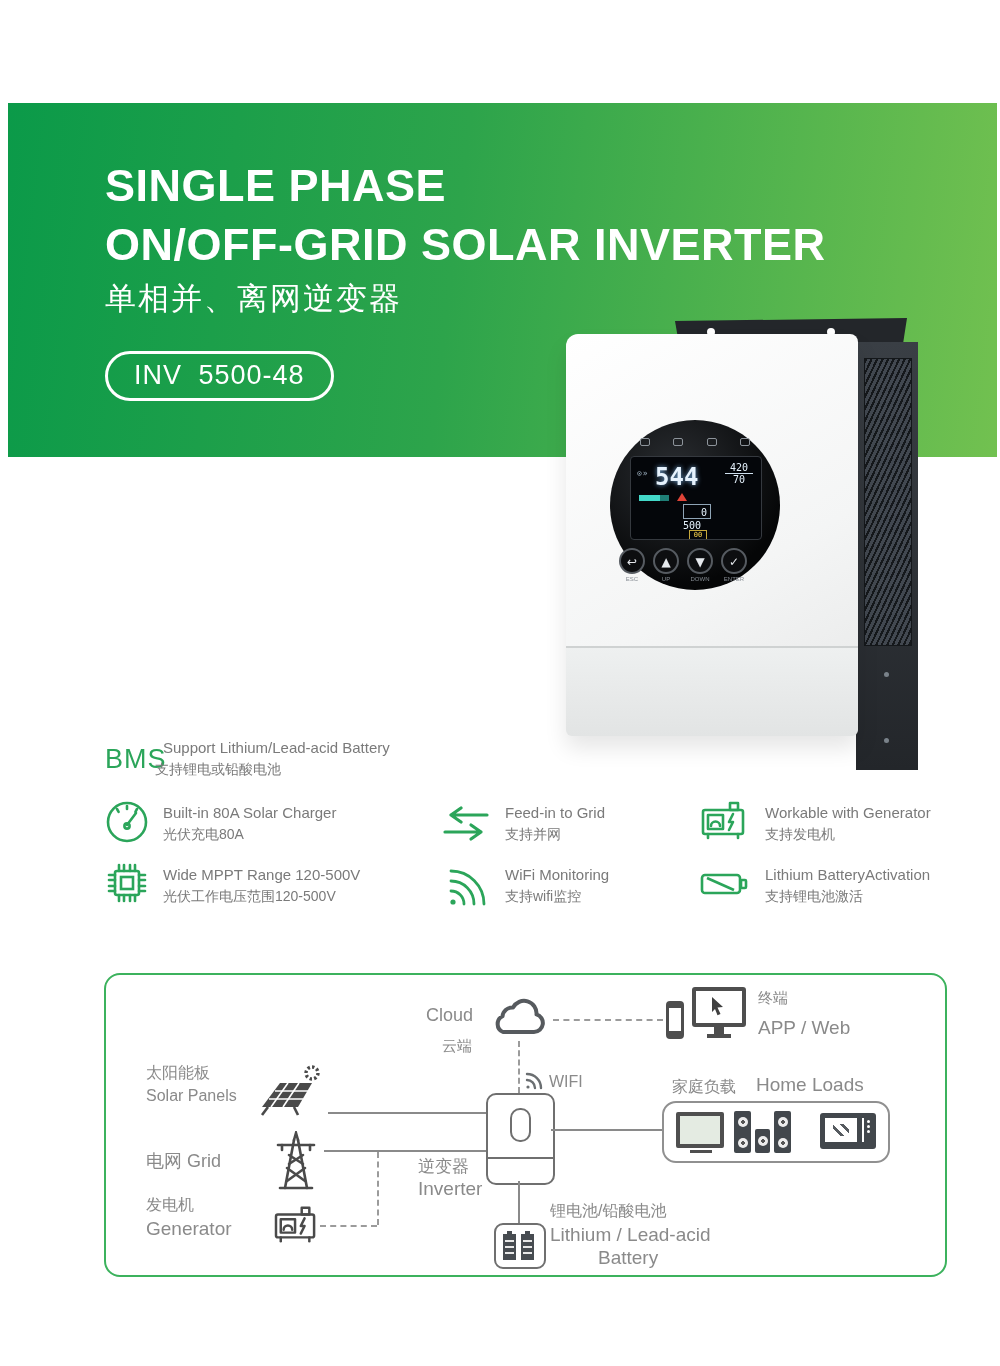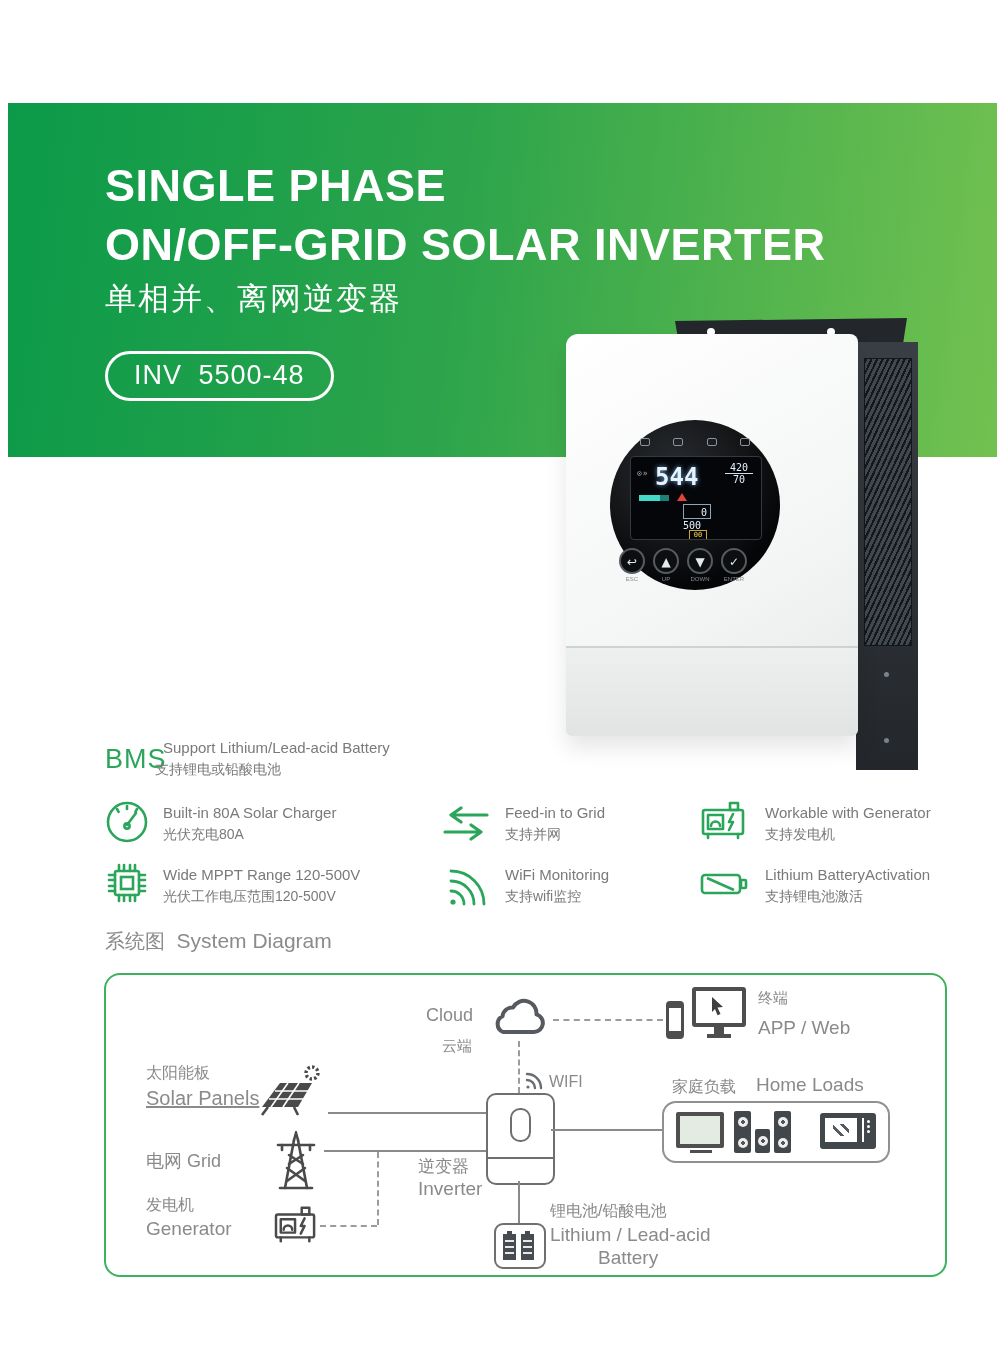--- a/index.html
+++ b/index.html
@@ -242,24 +242,20 @@
   <svg class="abs" style="left:700px;top:868px;width:50px;height:32px;" viewBox="0 0 50 32">
     <g stroke="#2ba55a" stroke-width="2.6" fill="none" stroke-linejoin="round">
       <rect x="2" y="7" width="38" height="18" rx="3"></rect>
       <rect x="41" y="12" width="5" height="8" rx="1"></rect>
       <line x1="7" y1="10" x2="34" y2="22"></line>
     </g>
   </svg>
   <div class="abs ft-en" style="left:765px;top:866px;">Lithium BatteryActivation</div>
   <div class="abs ft-cn" style="left:765px;top:888px;">支持锂电池激活</div>
 
-  <div class="abs sec-title" style="left:105px;top:928px;">
-    <span>系统图</span>
-    <span style="margin-left:6px;font-size:21px;">System Diagram</span>
-  </div>
 
   <div class="abs dbox">
 
     <div class="abs g-lab" style="left:320px;top:30px;font-size:18px;">Cloud</div>
     <svg class="abs" style="left:383px;top:18px;width:62px;height:46px;" viewBox="0 0 62 46">
       <path d="M14 39 h31 a9 9 0 0 0 2.5 -17.6 A12.5 12.5 0 0 0 24 14.5 a9.8 9.8 0 0 0 -10.5 8.8 A8.6 8.6 0 0 0 14 39 z" stroke="#565a5e" stroke-width="4" fill="#ffffff" stroke-linejoin="round"></path>
     </svg>
     <div class="abs g-lab" style="left:336px;top:62px;font-size:15px;">云端</div>
 
     <div class="abs dash-h" style="left:447px;top:44px;width:110px;"></div>
@@ -279,21 +275,21 @@
     <svg class="abs" style="left:418px;top:96px;width:20px;height:20px;" viewBox="0 0 20 20">
       <g stroke="#6a6e71" stroke-width="2.4" fill="none" stroke-linecap="round">
         <circle cx="4" cy="16" r="1.6" fill="#6a6e71" stroke="none"></circle>
         <path d="M3 9 a8 8 0 0 1 8 8"></path>
         <path d="M3 3 a14 14 0 0 1 14 14"></path>
       </g>
     </svg>
     <div class="abs g-lab" style="left:443px;top:98px;font-size:16px;">WIFI</div>
 
     <div class="abs g-lab" style="left:40px;top:88px;font-size:16px;">太阳能板</div>
-    <div class="abs g-lab" style="left:40px;top:112px;font-size:20px;text-decoration:underline;">Solar Panels</div>
+    <div class="abs g-lab" style="left:40px;top:112px;font-size:16px;">Solar Panels</div>
     <svg class="abs" style="left:148px;top:86px;width:74px;height:56px;" viewBox="0 0 74 56">
       <circle cx="58" cy="12" r="6" fill="none" stroke="#4a4a4a" stroke-width="3.4" stroke-dasharray="2.4 2.2"></circle>
       <polygon points="8,46 26,22 58,22 44,46" fill="#4a4a4a"></polygon>
       <g stroke="#ffffff" stroke-width="1.6">
         <line x1="21" y1="30" x2="54" y2="30"></line>
         <line x1="15" y1="38" x2="49" y2="38"></line>
         <line x1="34" y1="22" x2="17" y2="46"></line>
         <line x1="45" y1="22" x2="29" y2="46"></line>
       </g>
       <line x1="14" y1="46" x2="8" y2="54" stroke="#4a4a4a" stroke-width="2.6"></line>

